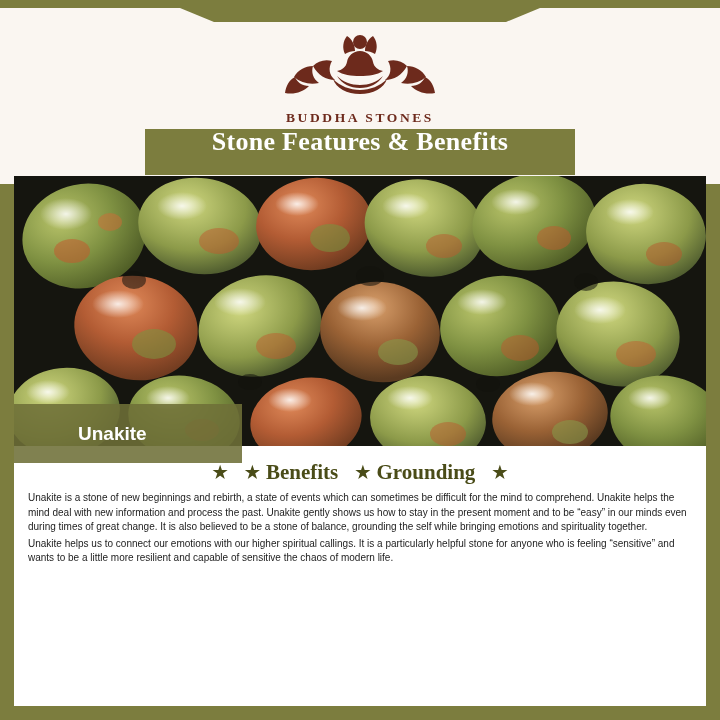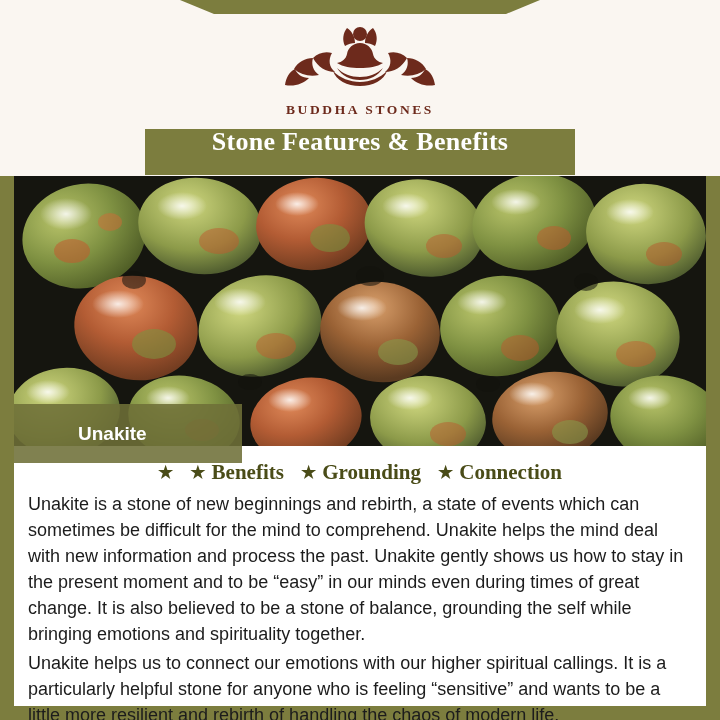--- a/index.html
+++ b/index.html
@@ -18,21 +18,21 @@
     width: 720px;
     height: 720px;
     background: #7c7d3e;
     overflow: hidden;
   }
 
   
   .header {
     position: absolute;
     left: 0;
-    top: 0;
+    top: 8px;
     width: 720px;
     height: 176px;
     background: #7c7d3e;
     overflow: hidden;
   }
   .header-panel {
     position: absolute;
     left: 0;
     top: 0;
     width: 720px;
@@ -145,21 +145,21 @@
     color: #4a4c18;
     font-size: 17px;
     line-height: 1;
   }
   .paragraphs {
     padding: 4px 12px 0 14px;
   }
   .paragraphs p {
     margin: 0;
     color: #1c1c1c;
-    font-size: 18px;
+    font-size: 10px;
     line-height: 1.45;
     text-align: left;
   }
   .paragraphs p + p {
     margin-top: 2px;
   }
 </style>
 </head>
 <body>
 
@@ -324,24 +324,23 @@
       <div class="kw">
         <span class="star">★</span>
         <span>Benefits</span>
       </div>
       <div class="kw">
         <span class="star">★</span>
         <span>Grounding</span>
       </div>
       <div class="kw">
         <span class="star">★</span>
-        <span>Connection</span>
       </div>
     </div>
 
     <div class="paragraphs">
       <p>Unakite is a stone of new beginnings and rebirth, a state of events which can sometimes be difficult for the mind to comprehend. Unakite helps the mind deal with new information and process the past. Unakite gently shows us how to stay in the present moment and to be “easy” in our minds even during times of great change. It is also believed to be a stone of balance, grounding the self while bringing emotions and spirituality together.</p>
-      <p>Unakite helps us to connect our emotions with our higher spiritual callings. It is a particularly helpful stone for anyone who is feeling “sensitive” and wants to be a little more resilient and rebirth of handling the chaos of modern life.</p>
+      <p>Unakite helps us to connect our emotions with our higher spiritual callings. It is a particularly helpful stone for anyone who is feeling “sensitive” and wants to be a little more resilient and capable of sensitive the chaos of modern life.</p>
     </div>
 
   </div>
 
 </div>
 
 </body></html>

